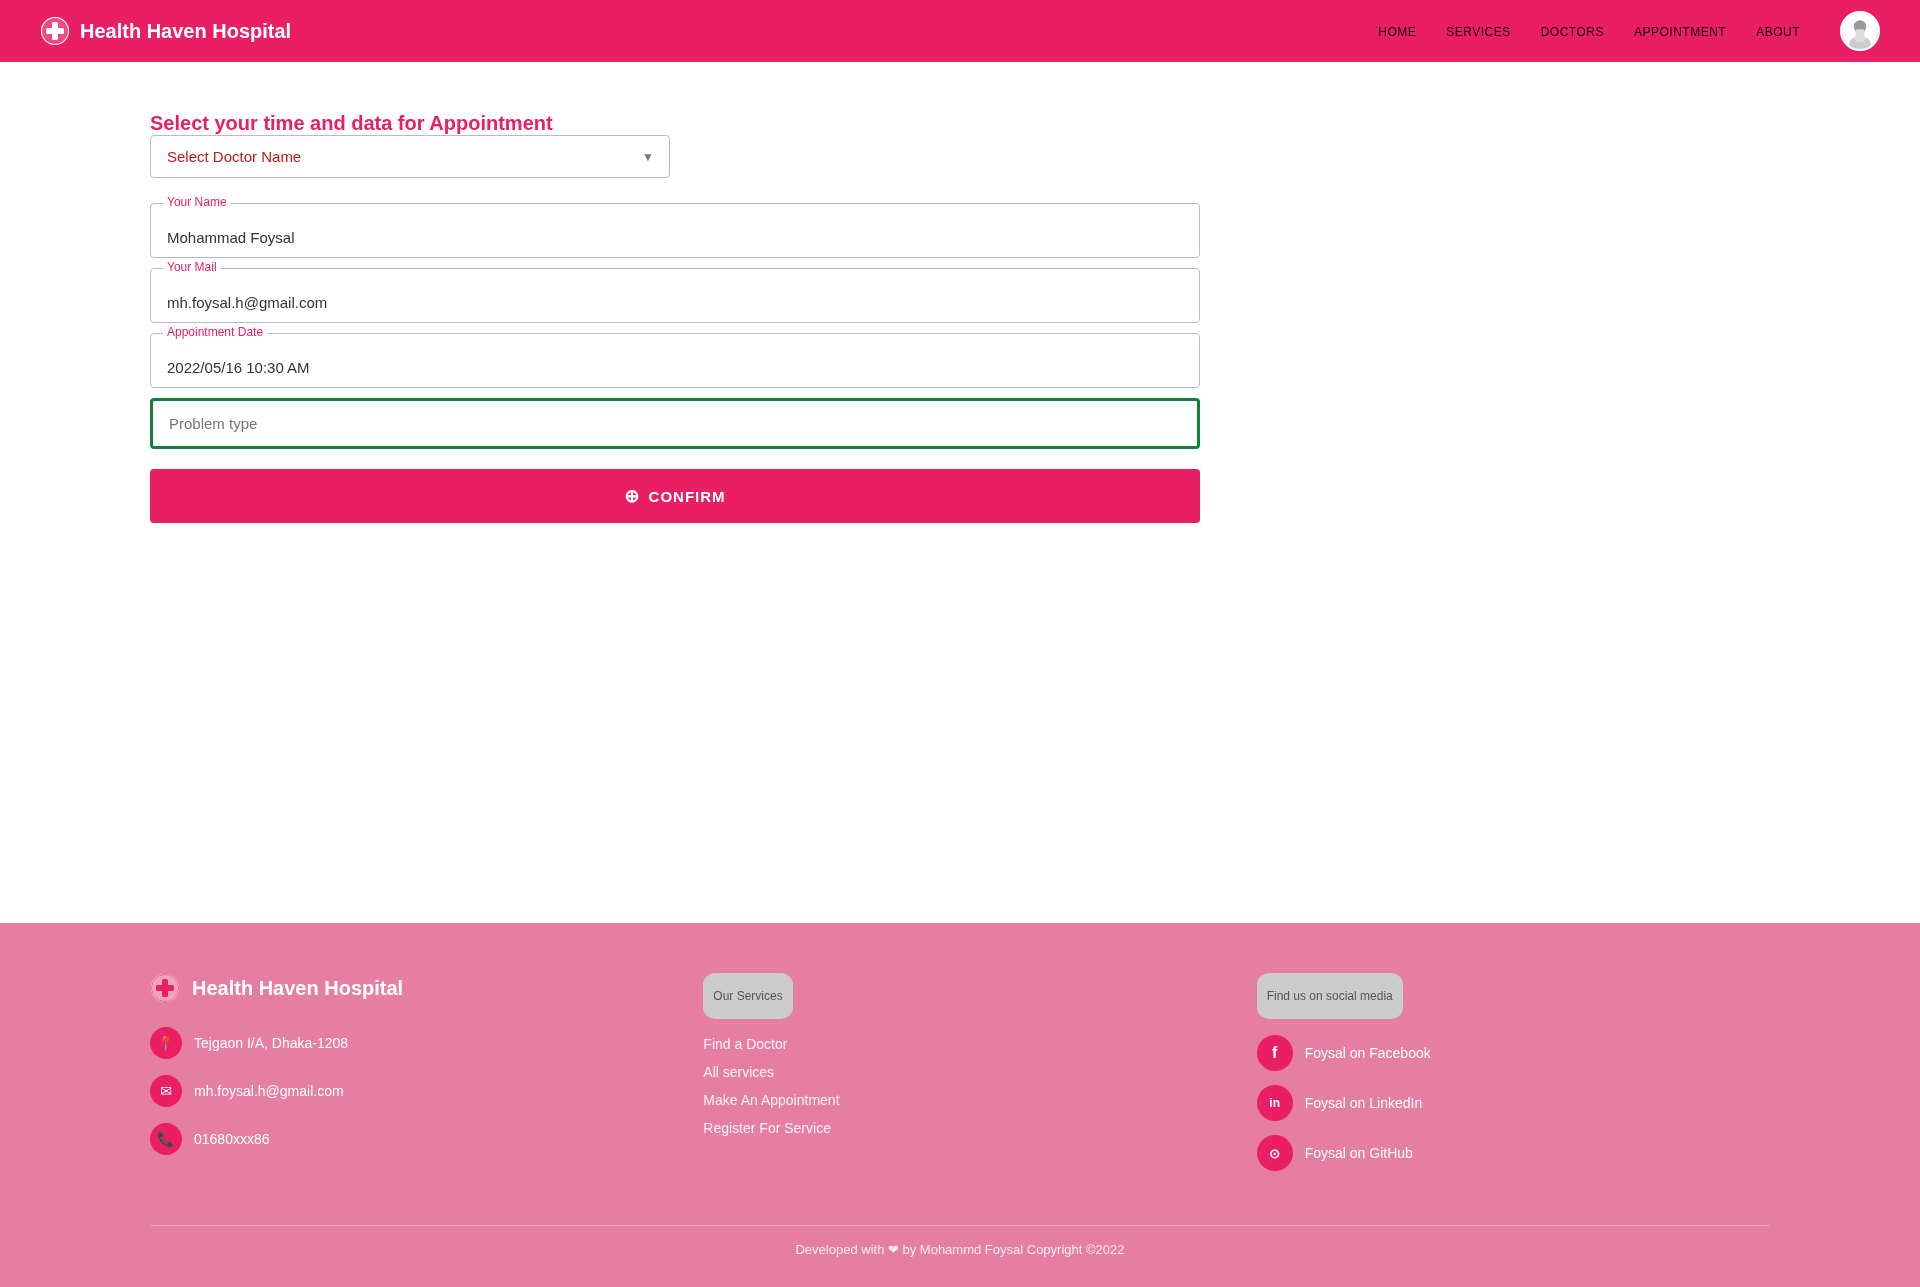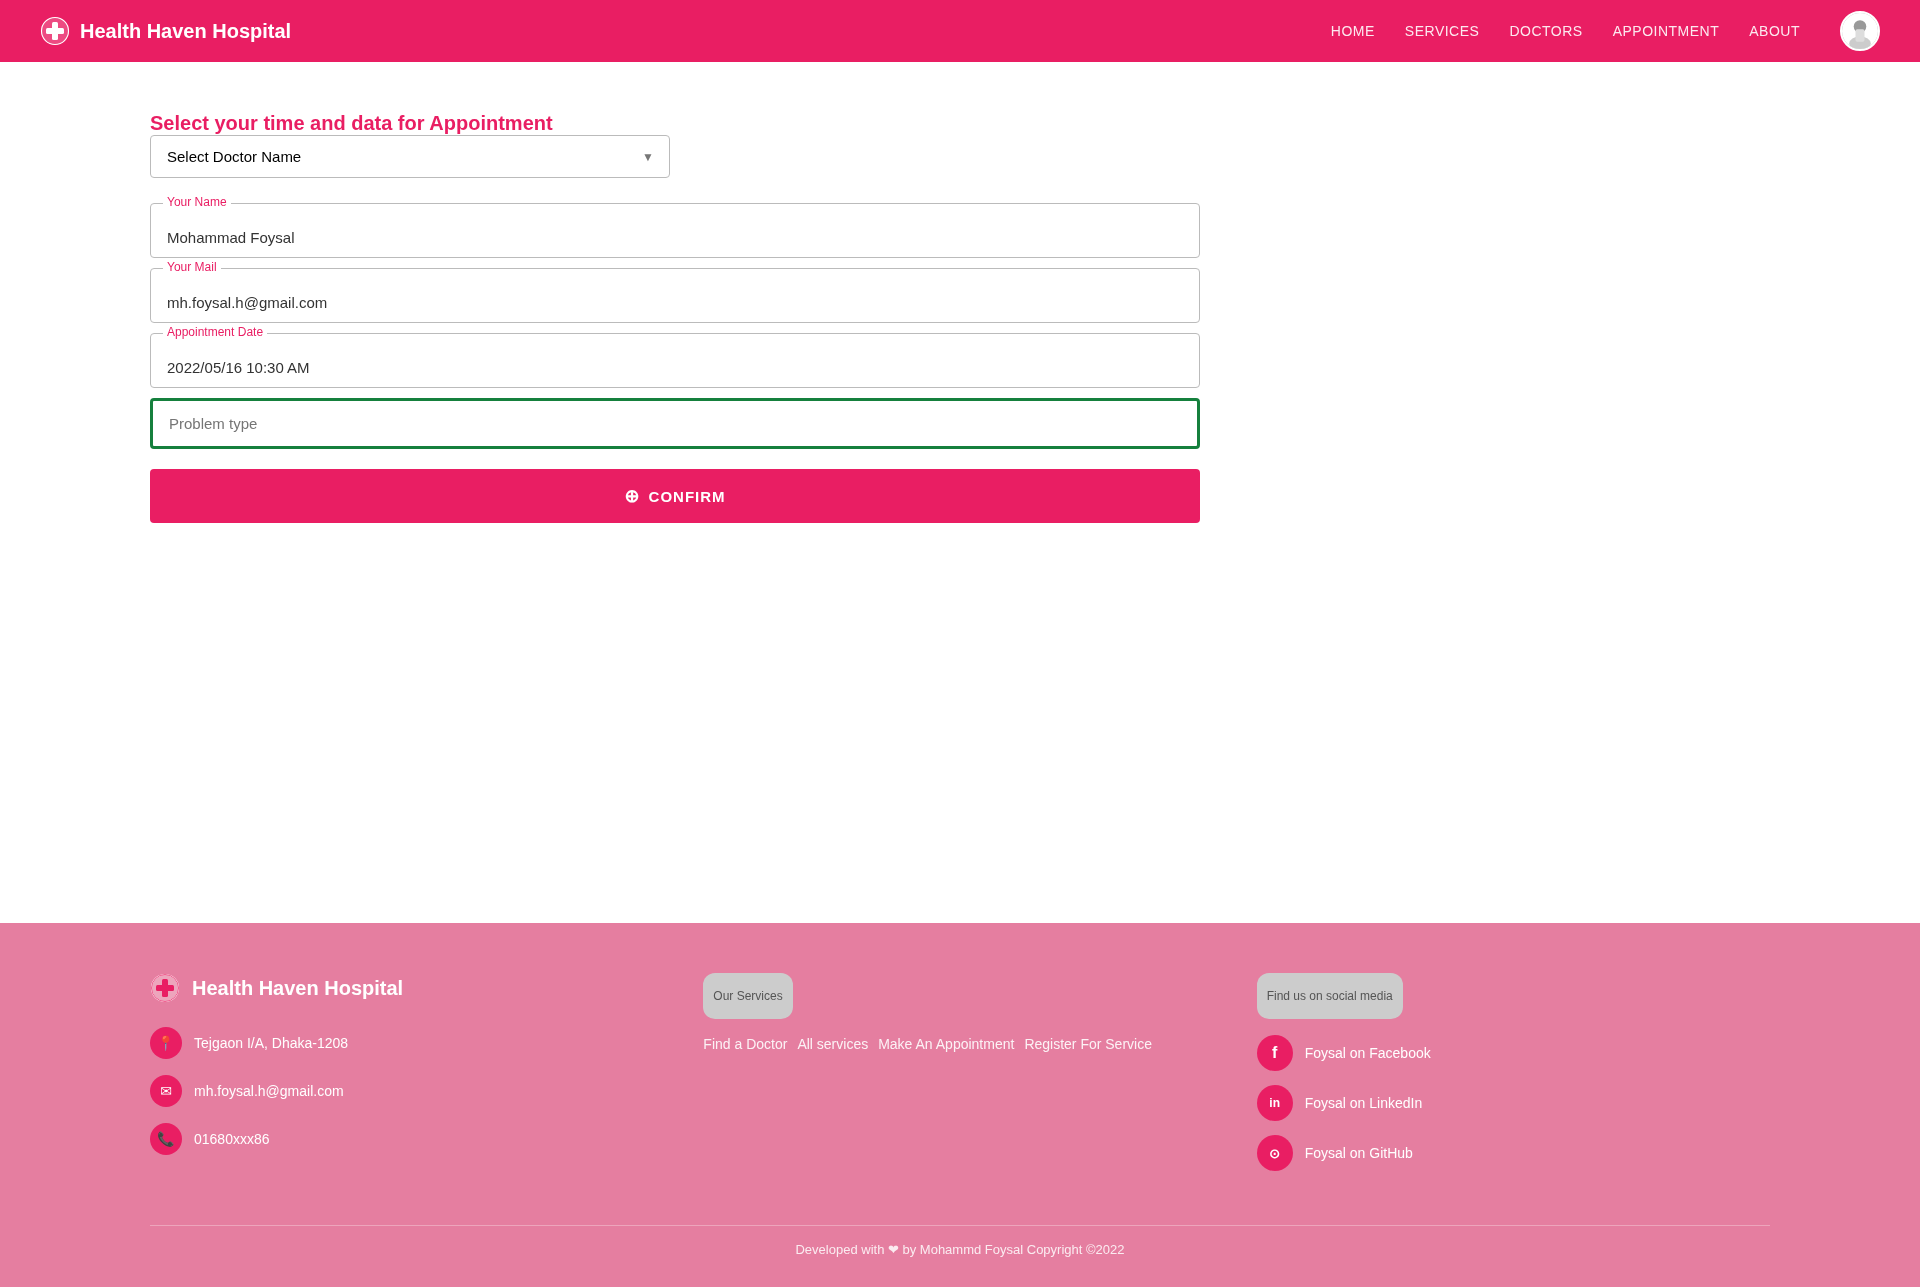--- a/index.html
+++ b/index.html
@@ -26,23 +26,23 @@
     .nav-logo-icon {
       width: 32px;
       height: 32px;
     }
     .nav-links {
       display: flex;
       gap: 30px;
       list-style: none;
     }
     .nav-links li a {
-      color: #ffffff;
+      color: #000000;
       text-decoration: none;
-      font-size: 14px;
+      font-size: 12px;
       font-weight: 500;
       letter-spacing: 0.5px;
       opacity: 0.9;
     }
     .nav-avatar {
       margin-left: 40px;
       width: 40px;
       height: 40px;
       border-radius: 50%;
       background: #ccc;
@@ -76,21 +76,21 @@
     .doctor-select-wrapper {
       position: relative;
       margin-bottom: 25px;
     }
     .doctor-select {
       width: 520px;
       padding: 12px 16px;
       border: 1px solid #bbb;
       border-radius: 4px;
       font-size: 15px;
-      color: #000000;
+      color: #b91c1c;
       background: #fff;
       appearance: none;
       cursor: pointer;
       outline: none;
     }
     .doctor-select-arrow {
       position: absolute;
       right: calc(100% - 520px + 16px);
       top: 50%;
       transform: translateY(-50%);
@@ -206,20 +206,21 @@
       background: #ccc;
       color: #555;
       font-size: 12px;
       padding: 16px 10px;
       border-radius: 12px;
       margin-bottom: 16px;
     }
     .footer-links {
       list-style: none;
       display: flex;
+      flex-direction: column;
       gap: 10px;
     }
     .footer-links li a {
       color: #fff;
       text-decoration: none;
       font-size: 14px;
       opacity: 0.9;
     }
 
     .social-item {

